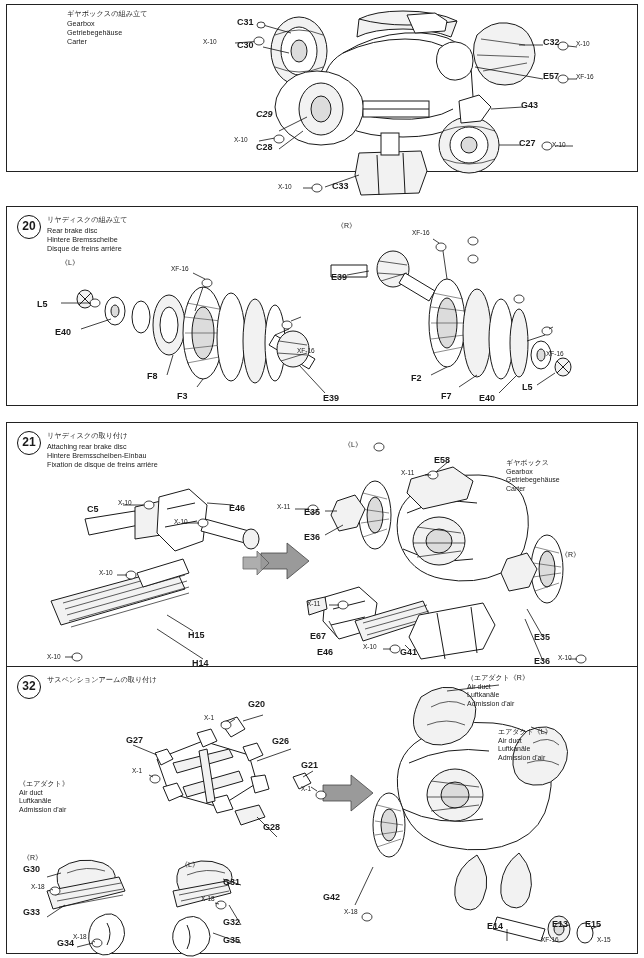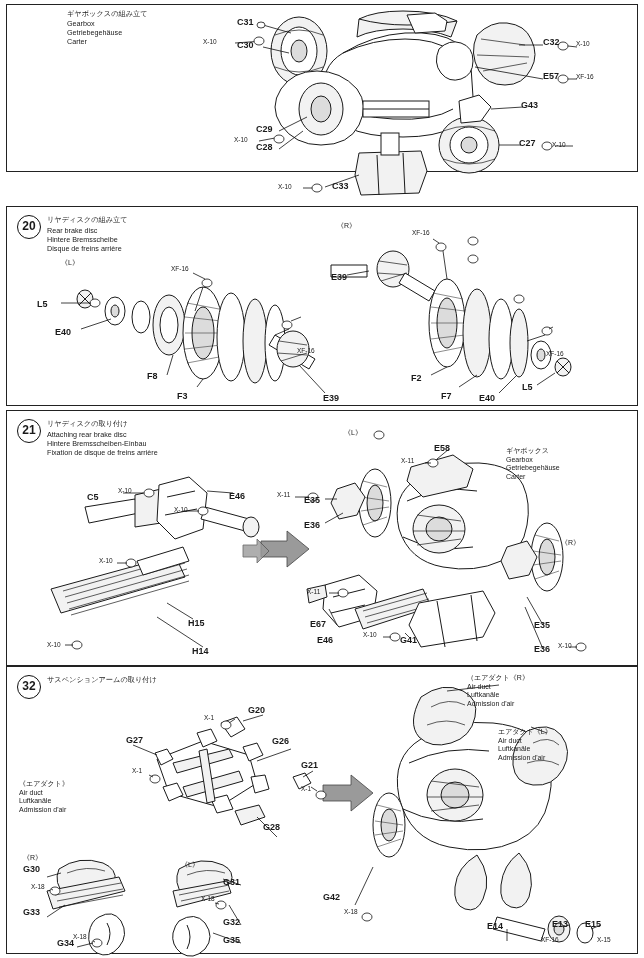--- a/index.html
+++ b/index.html
@@ -14,21 +14,21 @@
 
   .panel{
     position:absolute;
     left:6px;right:6px;
     border:1px solid #222;
     background:#fff;
     box-sizing:border-box;
   }
   #panel-19{top:4px;height:168px;}
   #panel-20{top:206px;height:200px;}
-  #panel-21{top:410px;height:256px;}
+  #panel-21{top:422px;height:256px;}
   #panel-22{top:666px;height:288px;}
 
   .step-num{
     position:absolute;
     width:22px;height:22px;
     border:1.4px solid #111;
     border-radius:50%;
     font-size:12px;
     font-weight:bold;
     text-align:center;
@@ -174,21 +174,21 @@
         <ellipse cx="310" cy="183" rx="5" ry="4"></ellipse>
       </g>
     </svg>
 
     <div class="lbl" style="left:230px;top:12px;">C31</div>
     <div class="lbl" style="left:230px;top:35px;">C30</div>
     <div class="lbl" style="left:536px;top:32px;">C32</div>
     <div class="lbl" style="left:536px;top:66px;">E57</div>
     <div class="lbl" style="left:514px;top:95px;">G43</div>
     <div class="lbl" style="left:512px;top:133px;">C27</div>
-    <div class="lbl" style="left:249px;top:119px;">C29</div>
+    <div class="lbl" style="left:249px;top:104px;font-style:italic;">C29</div>
     <div class="lbl" style="left:249px;top:137px;">C28</div>
     <div class="lbl" style="left:294px;top:176px;margin-left:31px;">C33</div>
 
     <div class="lbl xf" style="left:196px;top:33px;">X-10</div>
     <div class="lbl xf" style="left:569px;top:35px;">X-10</div>
     <div class="lbl xf" style="left:569px;top:68px;">XF-16</div>
     <div class="lbl xf" style="left:545px;top:136px;">X-10</div>
     <div class="lbl xf" style="left:227px;top:131px;">X-10</div>
     <div class="lbl xf" style="left:271px;top:178px;">X-10</div>
   </div>
@@ -537,21 +537,21 @@
         <path d="M234 276 L206 266"></path>
         <path d="M348 238 L366 200"></path>
         <path d="M562 258 L556 260"></path>
         <path d="M500 274 L500 262"></path>
         <path d="M594 258 L584 262"></path>
         <path d="M524 60 L540 66"></path>
         <path d="M492 18 L440 24"></path>
       </g>
     </svg>
 
-    <div class="lbl" style="left:241px;top:38px;">G20</div>
+    <div class="lbl" style="left:241px;top:32px;">G20</div>
     <div class="lbl" style="left:265px;top:69px;">G26</div>
     <div class="lbl" style="left:107px;top:68px;margin-left:12px;">G27</div>
     <div class="lbl" style="left:294px;top:93px;">G21</div>
     <div class="lbl" style="left:256px;top:155px;">G28</div>
     <div class="lbl" style="left:16px;top:197px;">G30</div>
     <div class="lbl" style="left:16px;top:240px;">G33</div>
     <div class="lbl" style="left:50px;top:271px;">G34</div>
     <div class="lbl" style="left:216px;top:210px;">G31</div>
     <div class="lbl" style="left:216px;top:250px;">G32</div>
     <div class="lbl" style="left:216px;top:268px;">G35</div>

